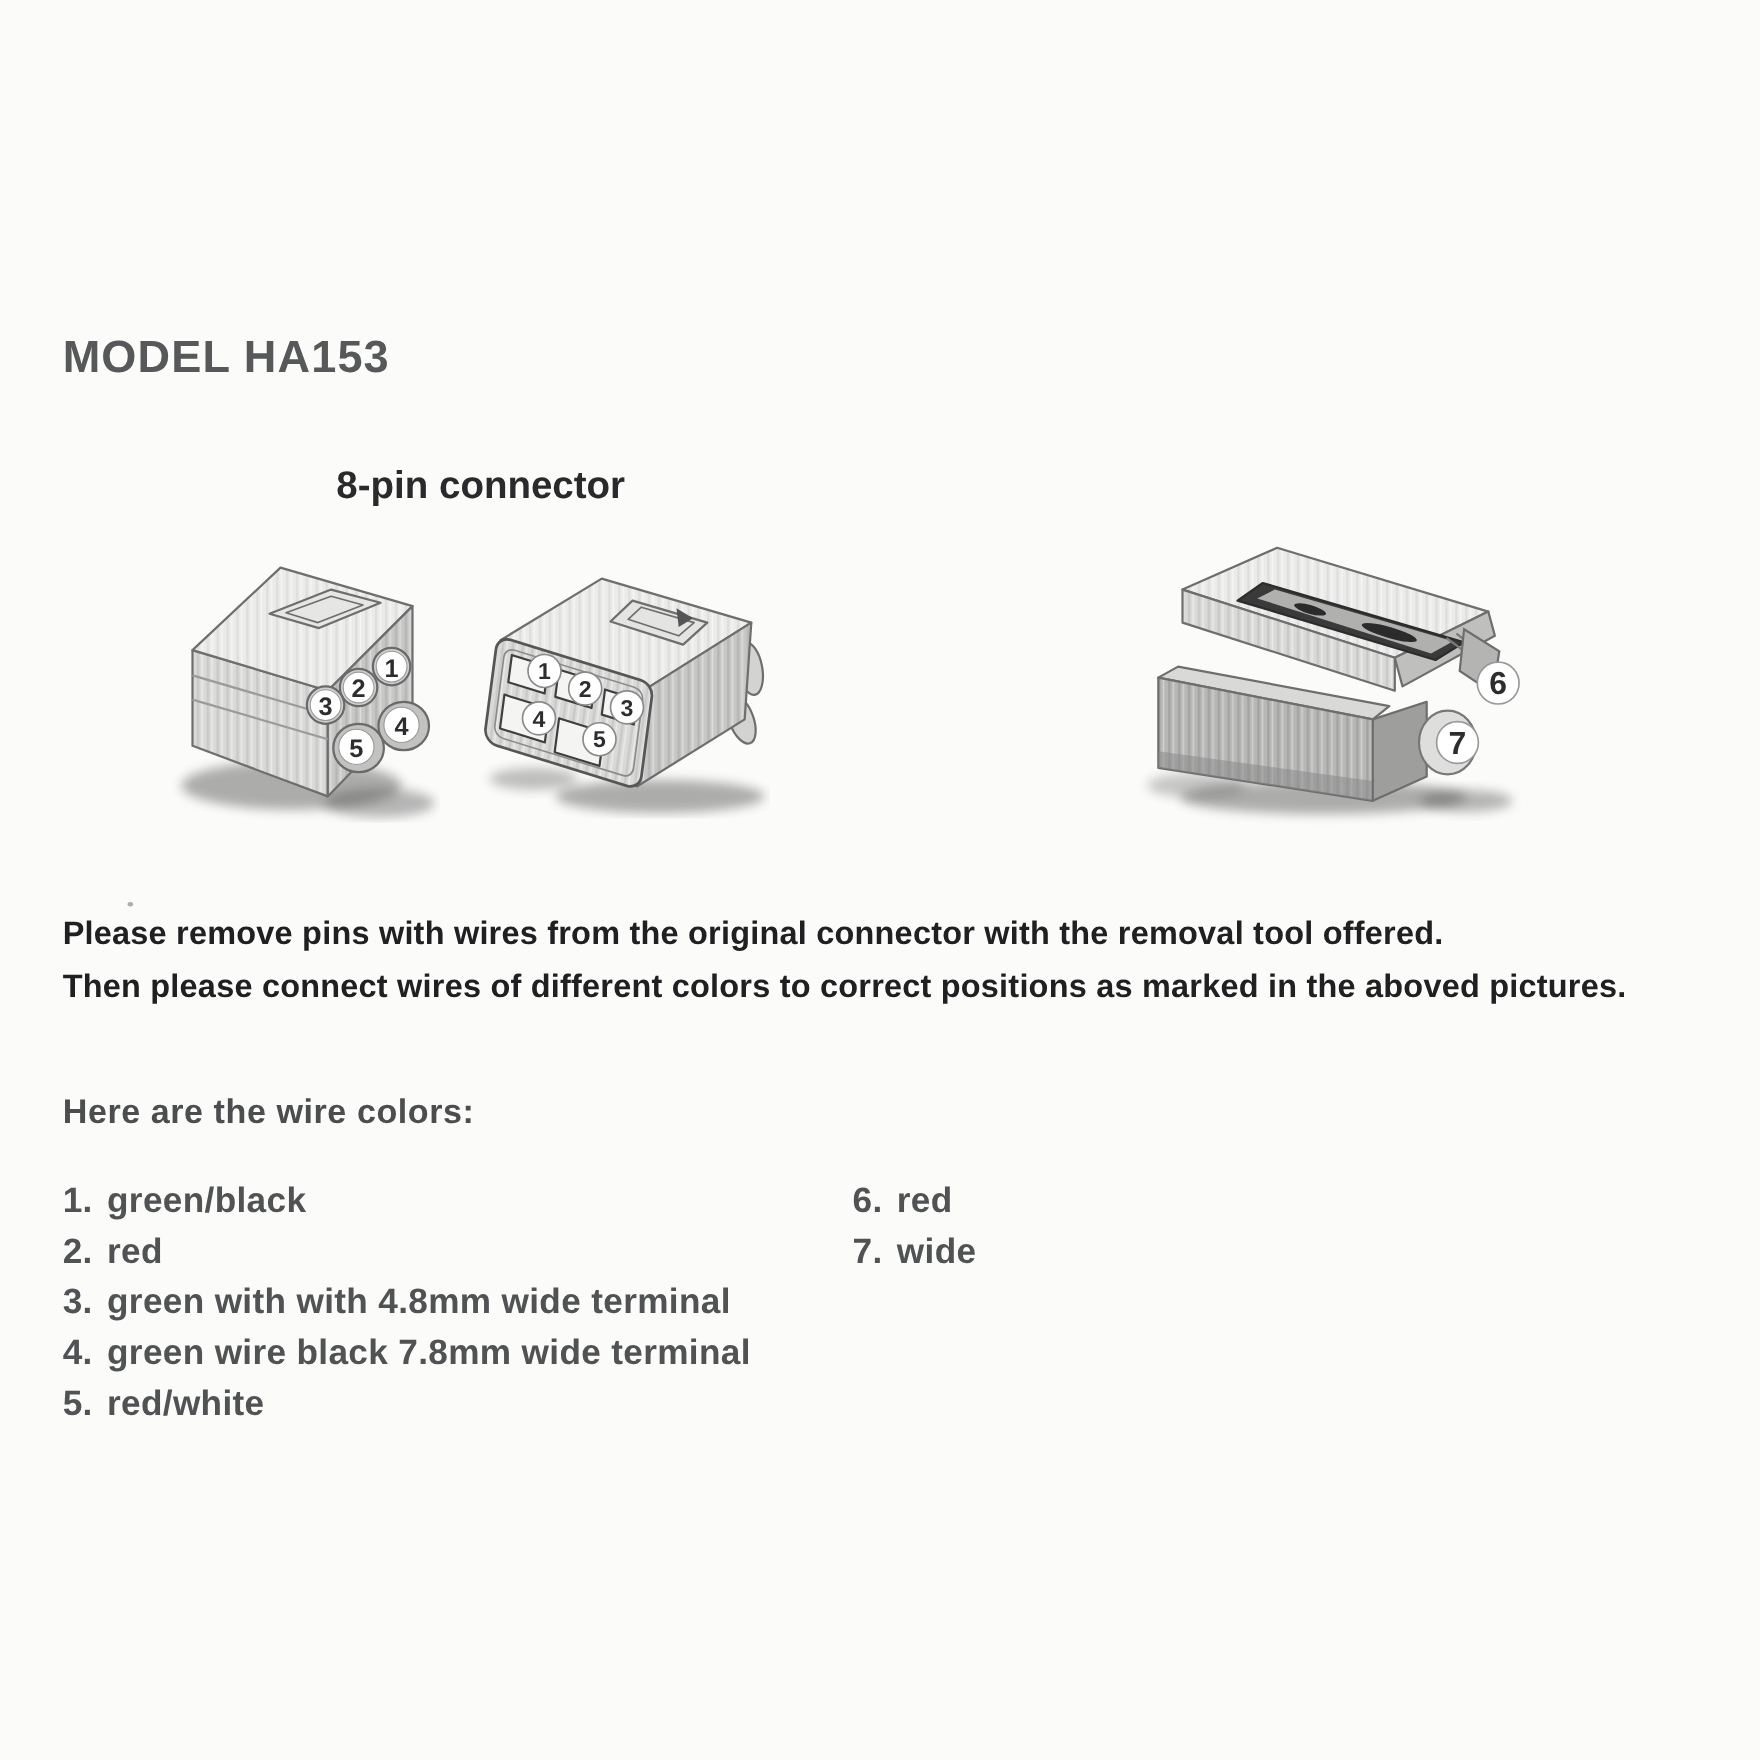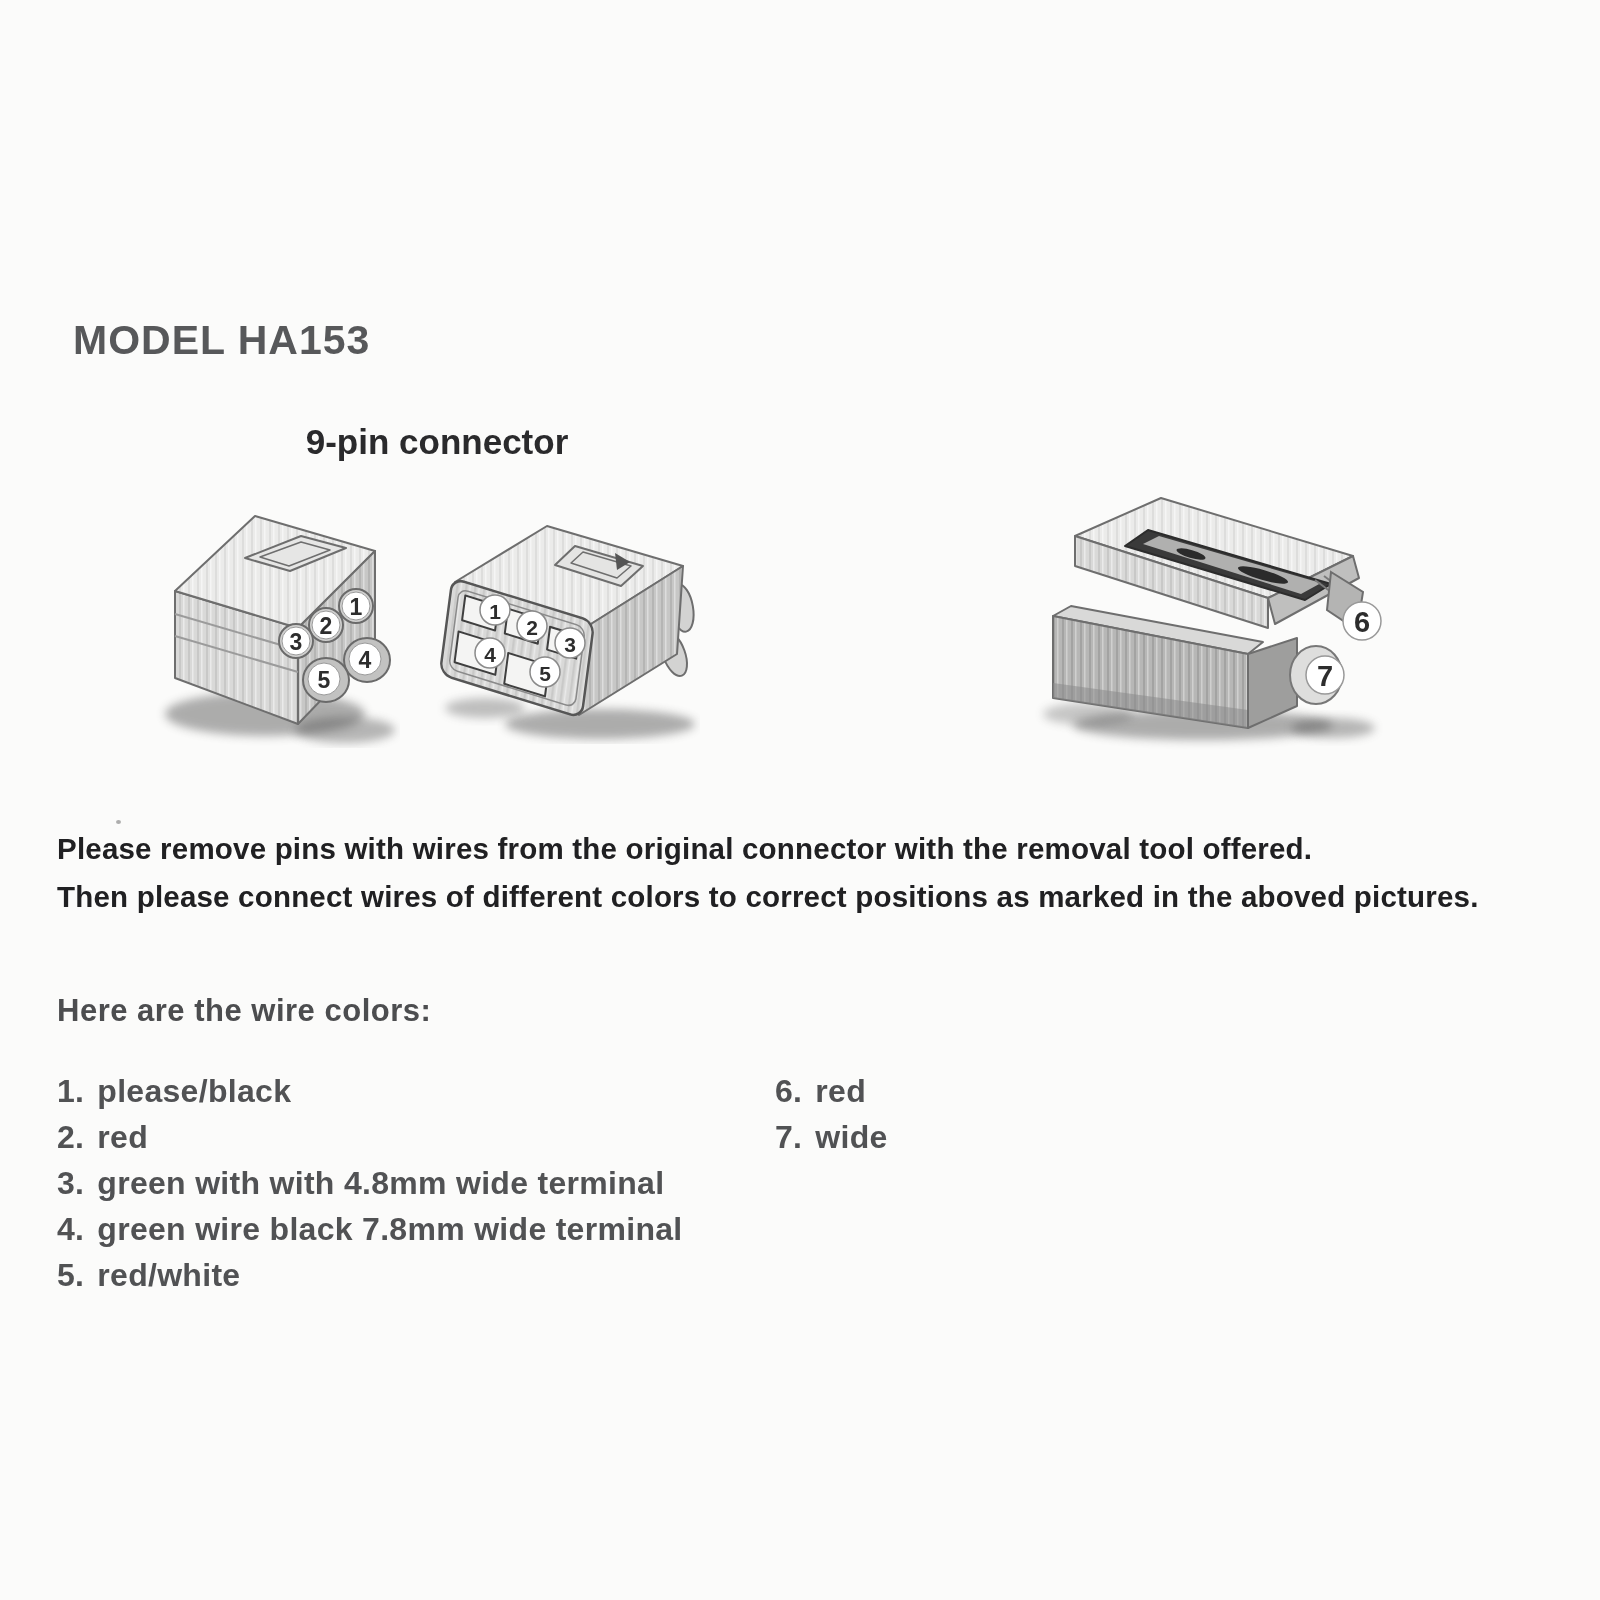--- a/index.html
+++ b/index.html
@@ -2,21 +2,21 @@
 <html><head>
 <meta charset="utf-8">
 <style>
   html,body { margin:0; padding:0; background:#e8e8e8; }
   .page {
     position:relative; width:1600px; height:1600px; margin:0 auto;
     background:#fbfbfa; overflow:hidden;
     font-family:"Liberation Sans", sans-serif;
   }
   .title {
-    position:absolute; left:57px; top:304px; margin:16px;
+    position:absolute; left:57px; top:304px; margin:0;
     font-size:41px; font-weight:bold; color:#57585a;
     letter-spacing:1px; line-height:1; white-space:nowrap;
   }
   .conn-label {
     position:absolute; top:424px; width:320px; text-align:center;
     font-size:35px; font-weight:bold; color:#2a2a2c; line-height:1; white-space:nowrap;
   }
   #label-5pin { left:277px; }
   #label-2pin { left:1033px; }
   .diagram { position:absolute; }
@@ -77,21 +77,21 @@
         <rect x="6" width="1.5" height="14" fill="#ffffff" opacity="0.35"></rect>
       </pattern>
       <filter id="softblur" x="-40%" y="-40%" width="180%" height="180%">
         <feGaussianBlur stdDeviation="5"></feGaussianBlur>
       </filter>
     </defs>
   </svg>
 
   <h1 class="title">MODEL HA153</h1>
 
-  <div class="conn-label" id="label-5pin">9-pin connector</div>
+  <div class="conn-label" id="label-5pin">8-pin connector</div>
 
   <svg class="diagram" style="left:150px; top:496px;" width="250" height="252" viewBox="0 0 250 252">
     <g>
       <ellipse cx="115" cy="218" rx="100" ry="22" fill="#4d4d4d" opacity="0.45" filter="url(#softblur)"></ellipse>
       <ellipse cx="195" cy="234" rx="50" ry="13" fill="#4d4d4d" opacity="0.4" filter="url(#softblur)"></ellipse>
     </g>
     <g stroke="#6e6e6e" stroke-width="2" stroke-linejoin="round">
       <polygon points="25,95 148,132 148,228 25,182" fill="url(#pat-mid)"></polygon>
       <polygon points="25,95 105,20 225,55 148,132" fill="url(#pat-top)"></polygon>
       <polygon points="148,132 225,55 225,148 148,228" fill="url(#pat-dark)"></polygon>
@@ -211,21 +211,21 @@
   <div class="speck"></div>
 
   <div class="instr" id="instr1">Please remove pins with wires from the original connector with the removal tool offered.</div>
   <div class="instr" id="instr2">Then please connect wires of different colors to correct positions as marked in the aboved pictures.</div>
 
   <div class="wire-heading">Here are the wire colors:</div>
 
   <div class="wire-col" id="wire-left">
     <div class="wire-item">
       <span class="num">1.</span>
-      <span class="lbl">please/black</span>
+      <span class="lbl">green/black</span>
     </div>
     <div class="wire-item">
       <span class="num">2.</span>
       <span class="lbl">red</span>
     </div>
     <div class="wire-item">
       <span class="num">3.</span>
       <span class="lbl">green with with 4.8mm wide terminal</span>
     </div>
     <div class="wire-item">

